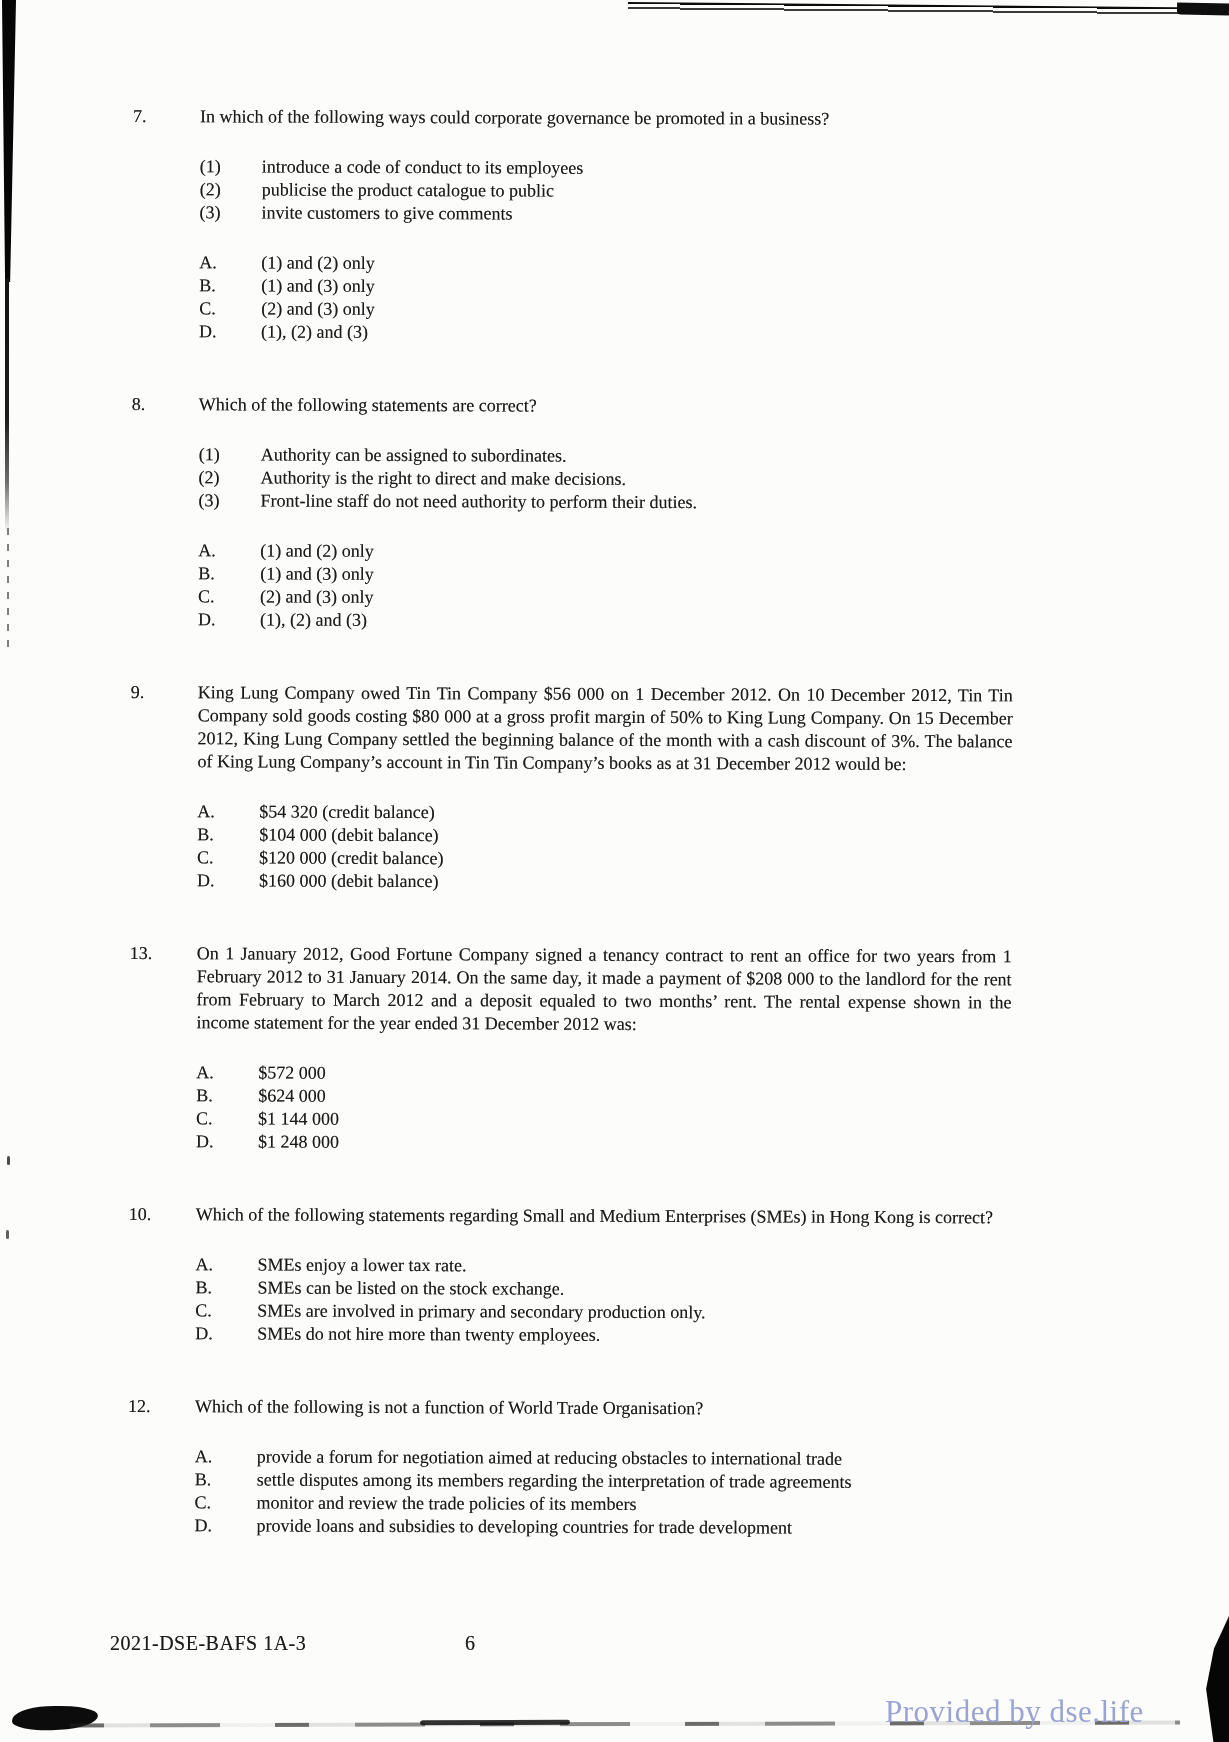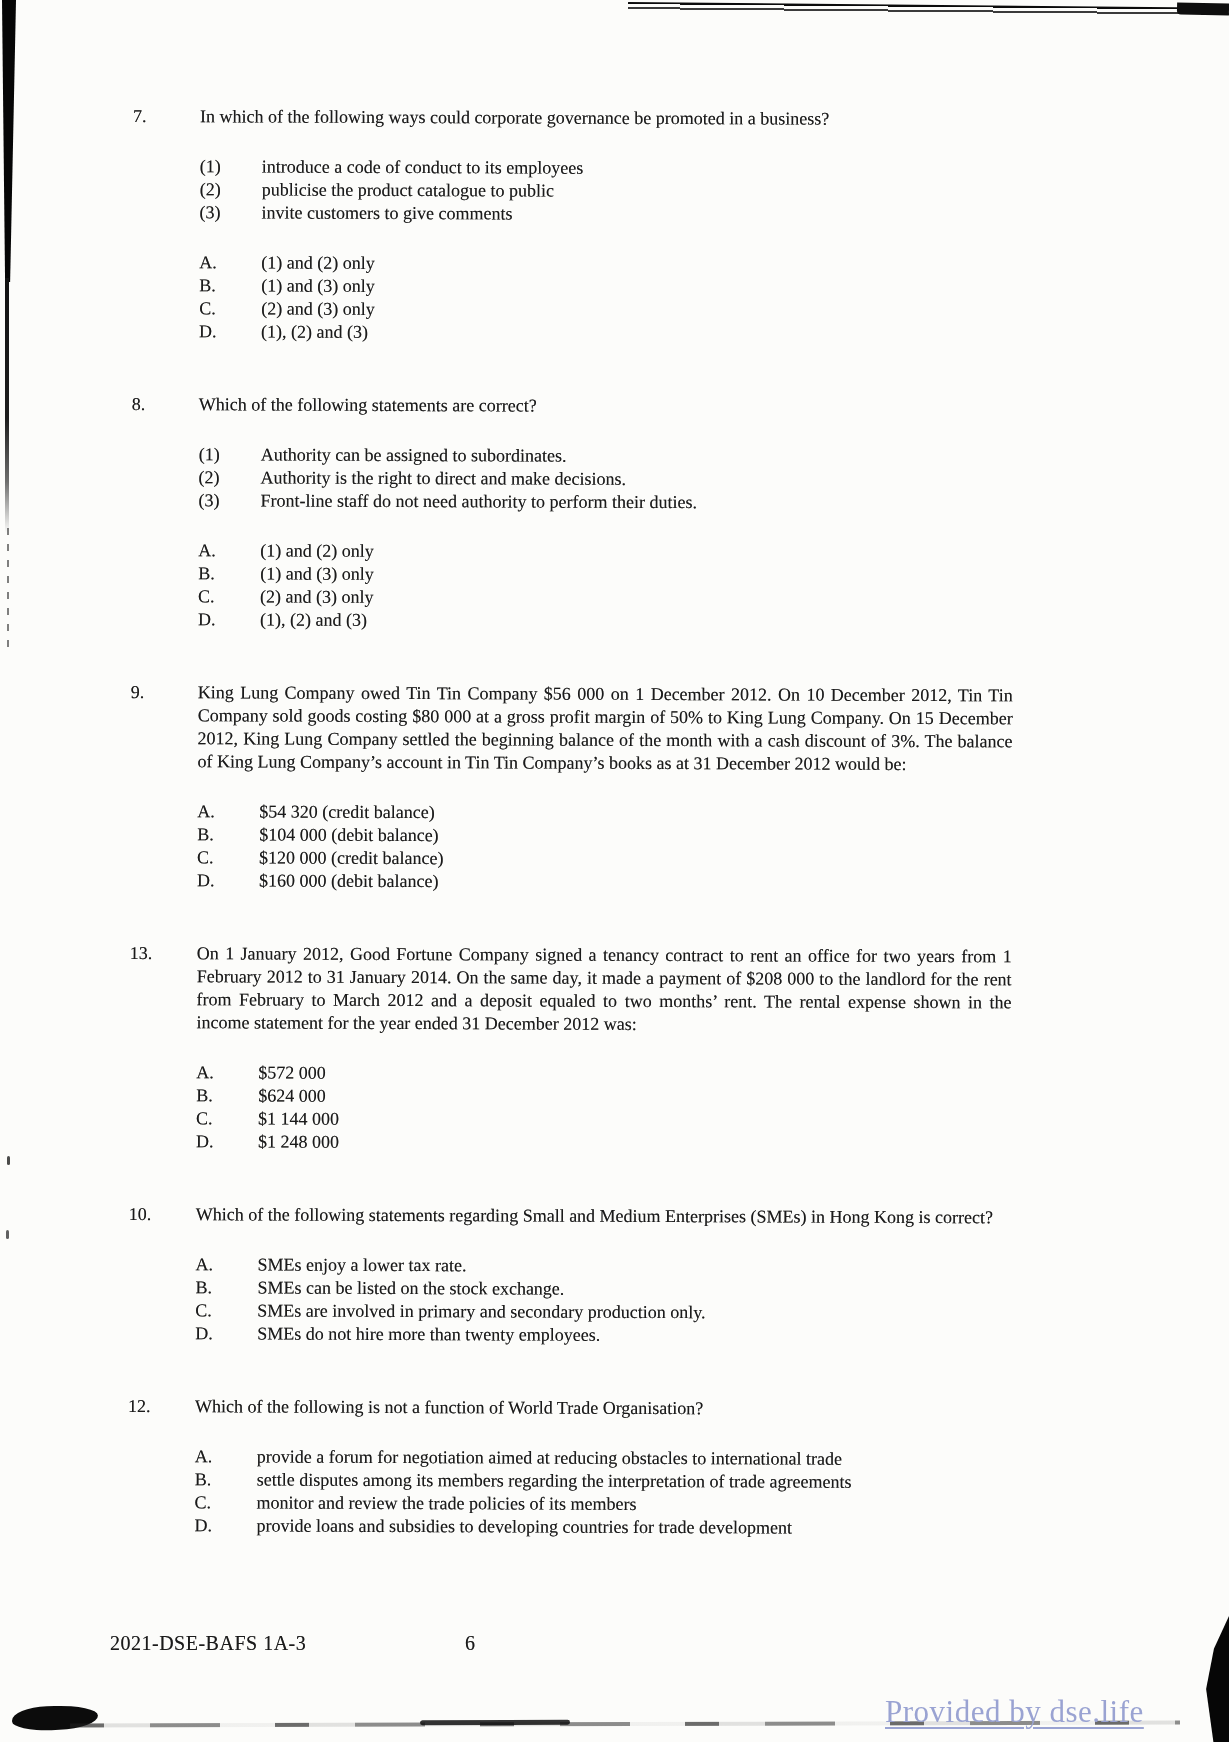--- a/index.html
+++ b/index.html
@@ -44,21 +44,20 @@
     position: absolute; left: 465px; top: 1632px;
     font-size: 20px;
     text-shadow: 0 0 0.5px rgba(20,20,20,0.55);
   }
 
   
   .watermark {
     position: absolute; left: 885px; top: 1696px;
     font-size: 31px; line-height: 32px;
     color: #9aa3d2;
-    text-decoration: underline;
     text-underline-offset: 5px;
     text-decoration-thickness: 2px;
     letter-spacing: 0.5px;
     cursor: pointer;
   }
 
   
   .edge-left-thick {
     position: absolute; left: 2px; top: 0; width: 14px; height: 282px;
     background: #060606;

